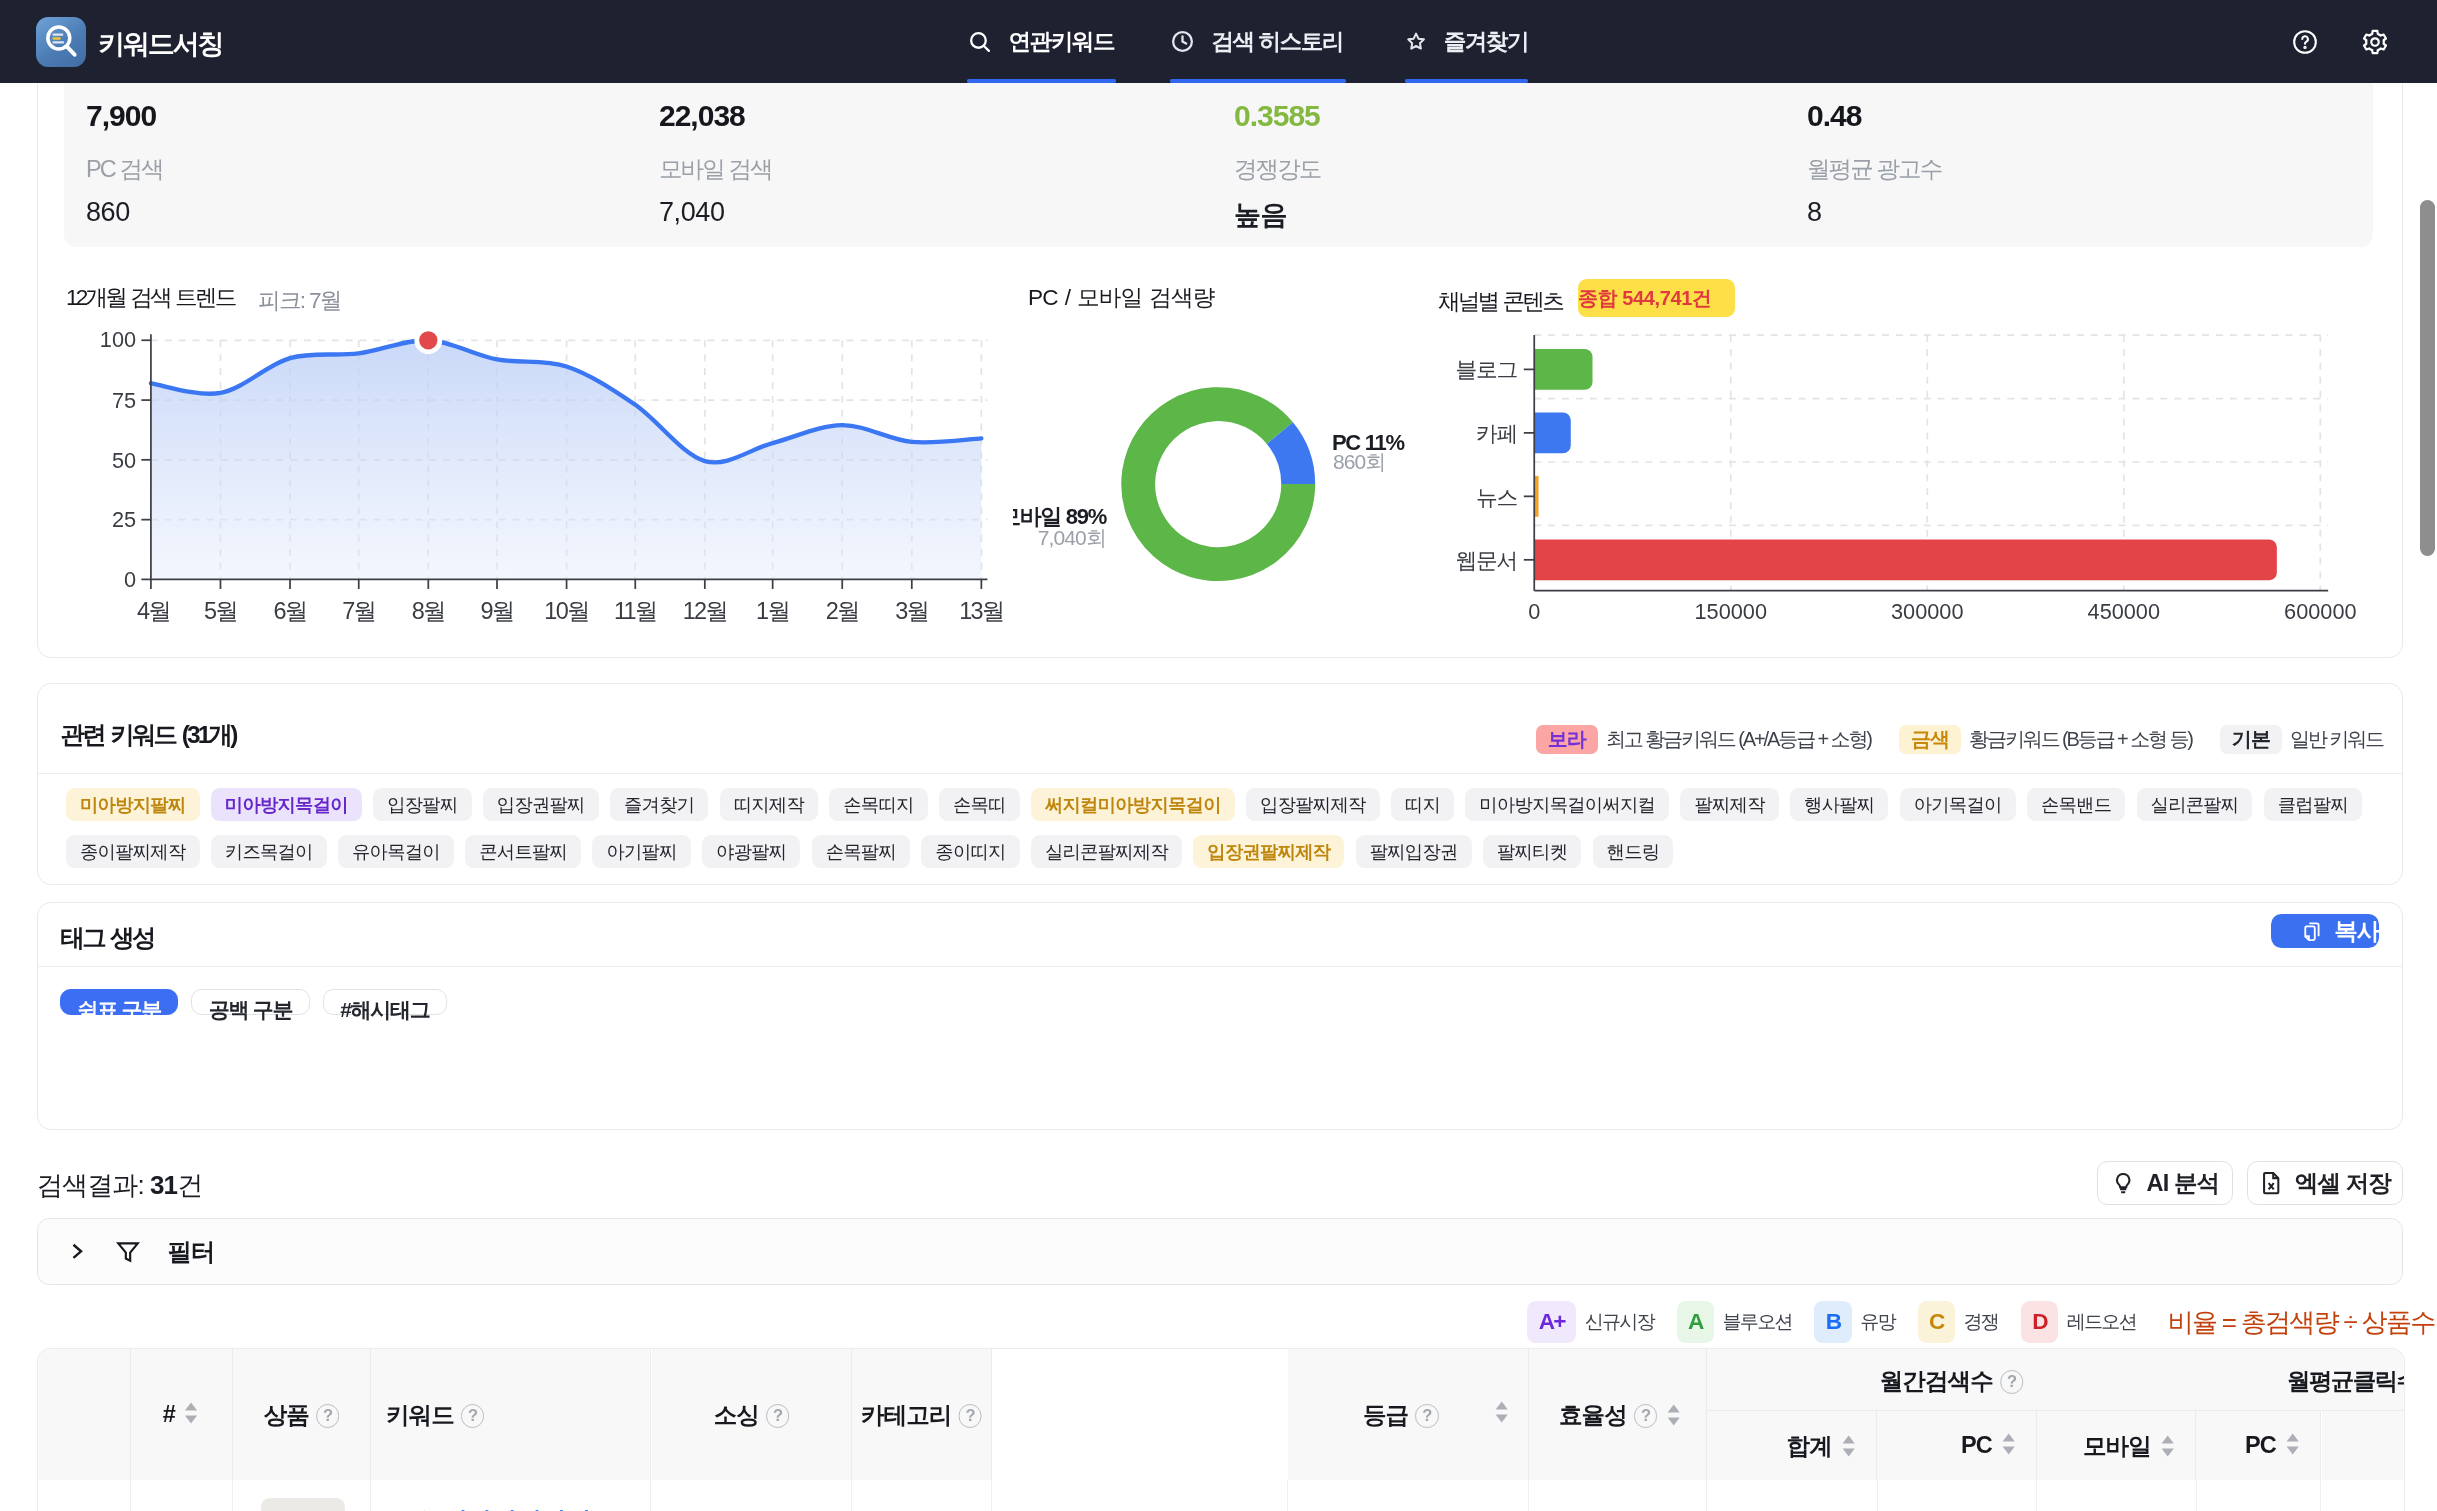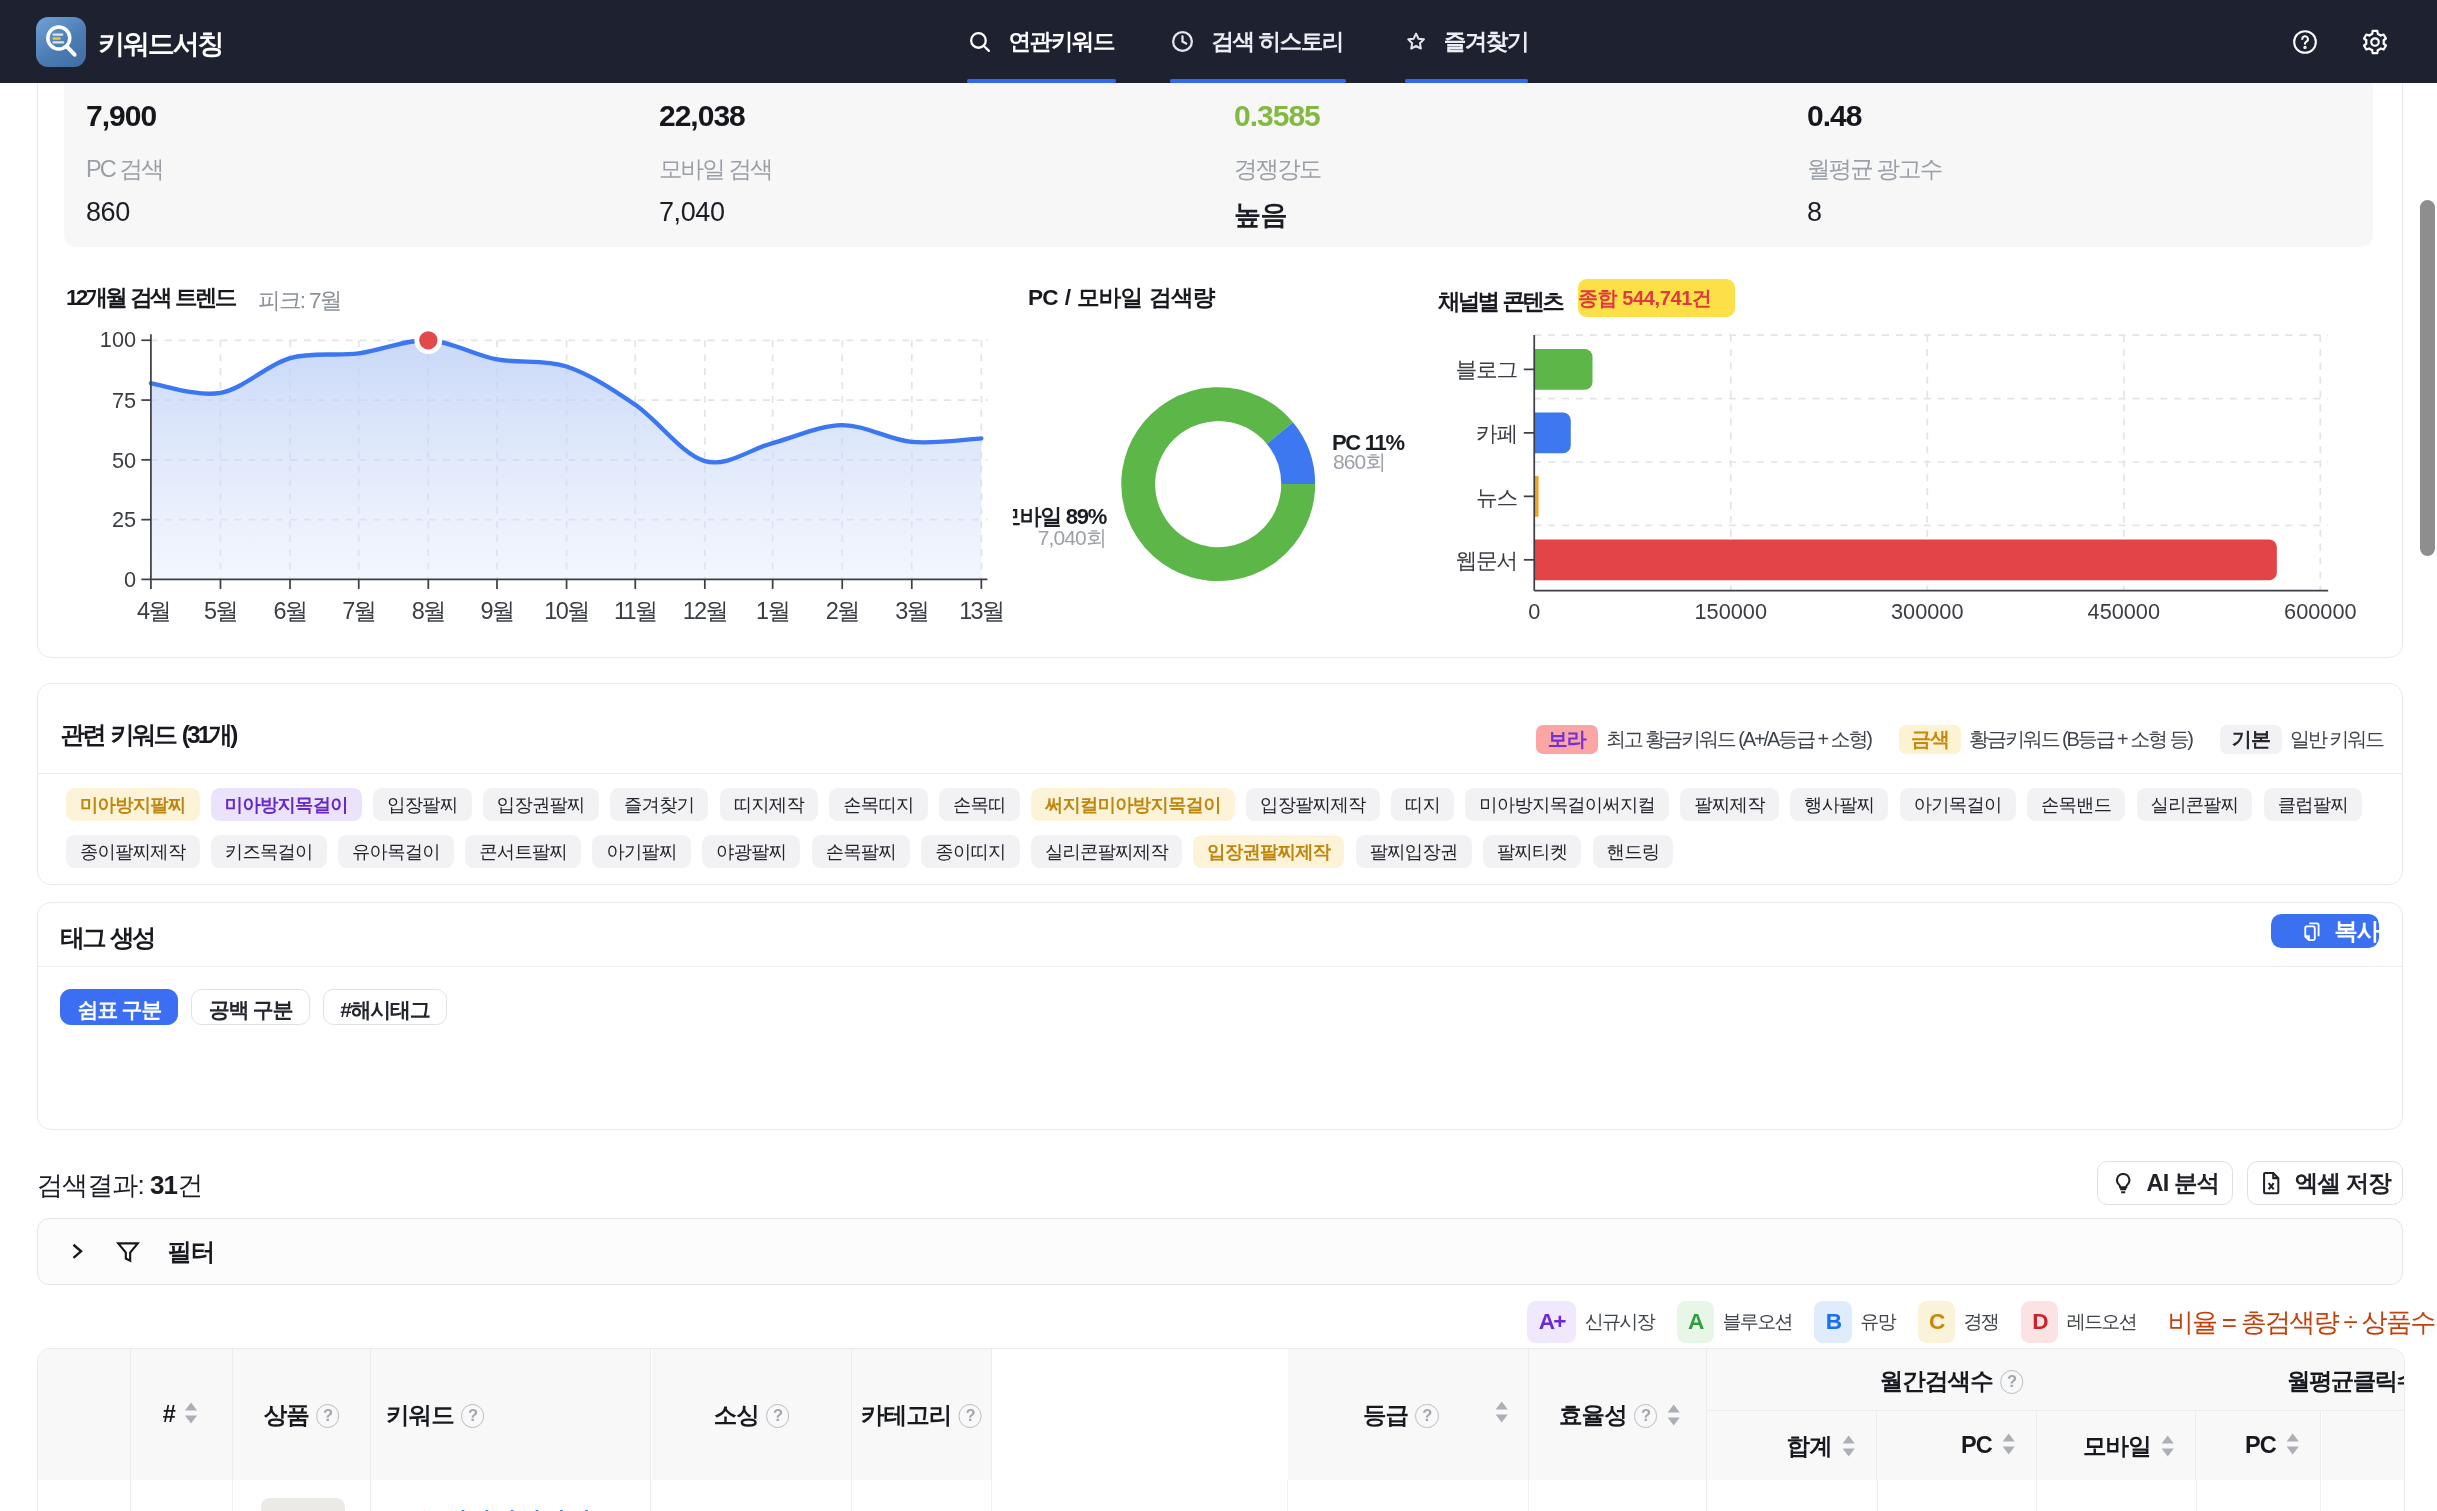--- a/index.html
+++ b/index.html
@@ -18,39 +18,39 @@
 #navhelp{position:absolute;left:2292px;top:29px;width:26px;height:26px}
 #navgear{position:absolute;left:2361px;top:28px;width:28px;height:28px}
 
 .card{position:absolute;background:#fff;border:0.9px solid #e9eaec;border-radius:14px}
 #card1{left:37px;top:-52px;width:2366px;height:710px}
 #statpanel{position:absolute;left:64px;top:48px;width:2309px;height:199px;background:#f7f7f8;border-radius:12.2px}
 .stat{position:absolute;top:0;width:522px;white-space:nowrap}
 .stat .v1{position:absolute;top:15px;font-size:30px;font-weight:700;color:#15171c;letter-spacing:-1px}
 .stat .lb{position:absolute;top:69px;font-size:23.5px;color:#9ba0a8;letter-spacing:-1.9px}
 .stat .v2{position:absolute;top:113px;font-size:27px;color:#1b1d24;letter-spacing:-0.4px}
-.ctitle{position:absolute;font-size:22.6px;font-weight:700;color:#17191f;letter-spacing:-2.8px;word-spacing:1.7px}
+.ctitle{position:absolute;font-size:22.6px;font-weight:400;color:#17191f;letter-spacing:-2.8px;word-spacing:1.7px}
 .csub{position:absolute;font-size:22.6px;color:#8b909a;letter-spacing:-1.7px}
 
 #card2{left:37px;top:683px;width:2366px;height:202px}
 #kwhead{position:absolute;left:0;top:0;right:0;height:90px;border-bottom:0.9px solid #ececee}
 #kwtitle{position:absolute;left:22.6px;top:35px;font-size:24.4px;font-weight:700;color:#17191f;letter-spacing:-2.8px;word-spacing:2.6px}
 #kwlegend{position:absolute;right:19px;top:41px;display:flex;align-items:center;gap:7.8px;font-size:20px;color:#3e424b;letter-spacing:-2.1px}
 .lgchip{height:29px;line-height:29px;padding:0 12.2px;border-radius:7px;font-weight:700;font-size:20px;letter-spacing:-0.9px}
 .chiprow{position:absolute;left:28px;display:flex;gap:11.3px}
 .chip{height:33px;line-height:33px;padding:0 14px;border-radius:8.7px;background:#f2f2f4;color:#23252c;font-size:18.3px;letter-spacing:-0.7px;white-space:nowrap}
 .chip.gold{background:#fdf3d8;color:#bf860d;font-weight:700}
 .chip.purple{background:#ebe3fc;color:#6527c9;font-weight:700}
 
 #card3{left:37px;top:902px;width:2366px;height:228px}
 #taghead{position:absolute;left:0;top:0;right:0;height:64px;border-bottom:0.9px solid #ececee}
 #tagtitle{position:absolute;left:22.6px;top:19px;font-size:24.4px;font-weight:700;color:#17191f;letter-spacing:-2.8px;word-spacing:2.6px}
 #copybtn{position:absolute;right:22.6px;top:11.3px;width:108px;height:34px;background:#3b70f1;border-radius:10.4px;
   color:#fff;font-size:23.5px;font-weight:600;display:flex;align-items:center;justify-content:flex-end;gap:10.4px;letter-spacing:-0.9px}
-.tagbtn{height:36px;line-height:40px;padding:0 16.5px;border-radius:10.4px;border:0.9px solid #e0e1e5;background:#fff;
+.tagbtn{height:26px;line-height:40px;padding:0 16.5px;border-radius:10.4px;border:0.9px solid #e0e1e5;background:#fff;
   color:#24262d;font-size:21px;font-weight:600;letter-spacing:-1.3px;display:inline-block}
 .tagbtn.on{background:#3b6ef2;border-color:#3b6ef2;color:#fff}
 #tagbtns{position:absolute;left:22px;top:86px;display:flex;gap:13px}
 #tagtext{position:absolute;left:28px;top:136px;width:2318px;height:82px;background:#f2f2f4;border-radius:10.4px;
   padding:9.6px 21px;font-size:21px;color:#34363d;line-height:39px;letter-spacing:-1.9px;word-break:break-all}
 
 #resline{position:absolute;left:37px;top:1168px;font-size:26px;color:#1b1d24;letter-spacing:-0.9px}
 .obtn{position:absolute;top:1161px;height:44px;border:1.7px solid #dfe0e4;border-radius:10.4px;background:#fff;
   display:flex;align-items:center;justify-content:center;gap:11.3px;font-size:23.5px;font-weight:600;color:#1f2127;letter-spacing:-0.9px}
 #aibtn{left:2097px;width:136px}

